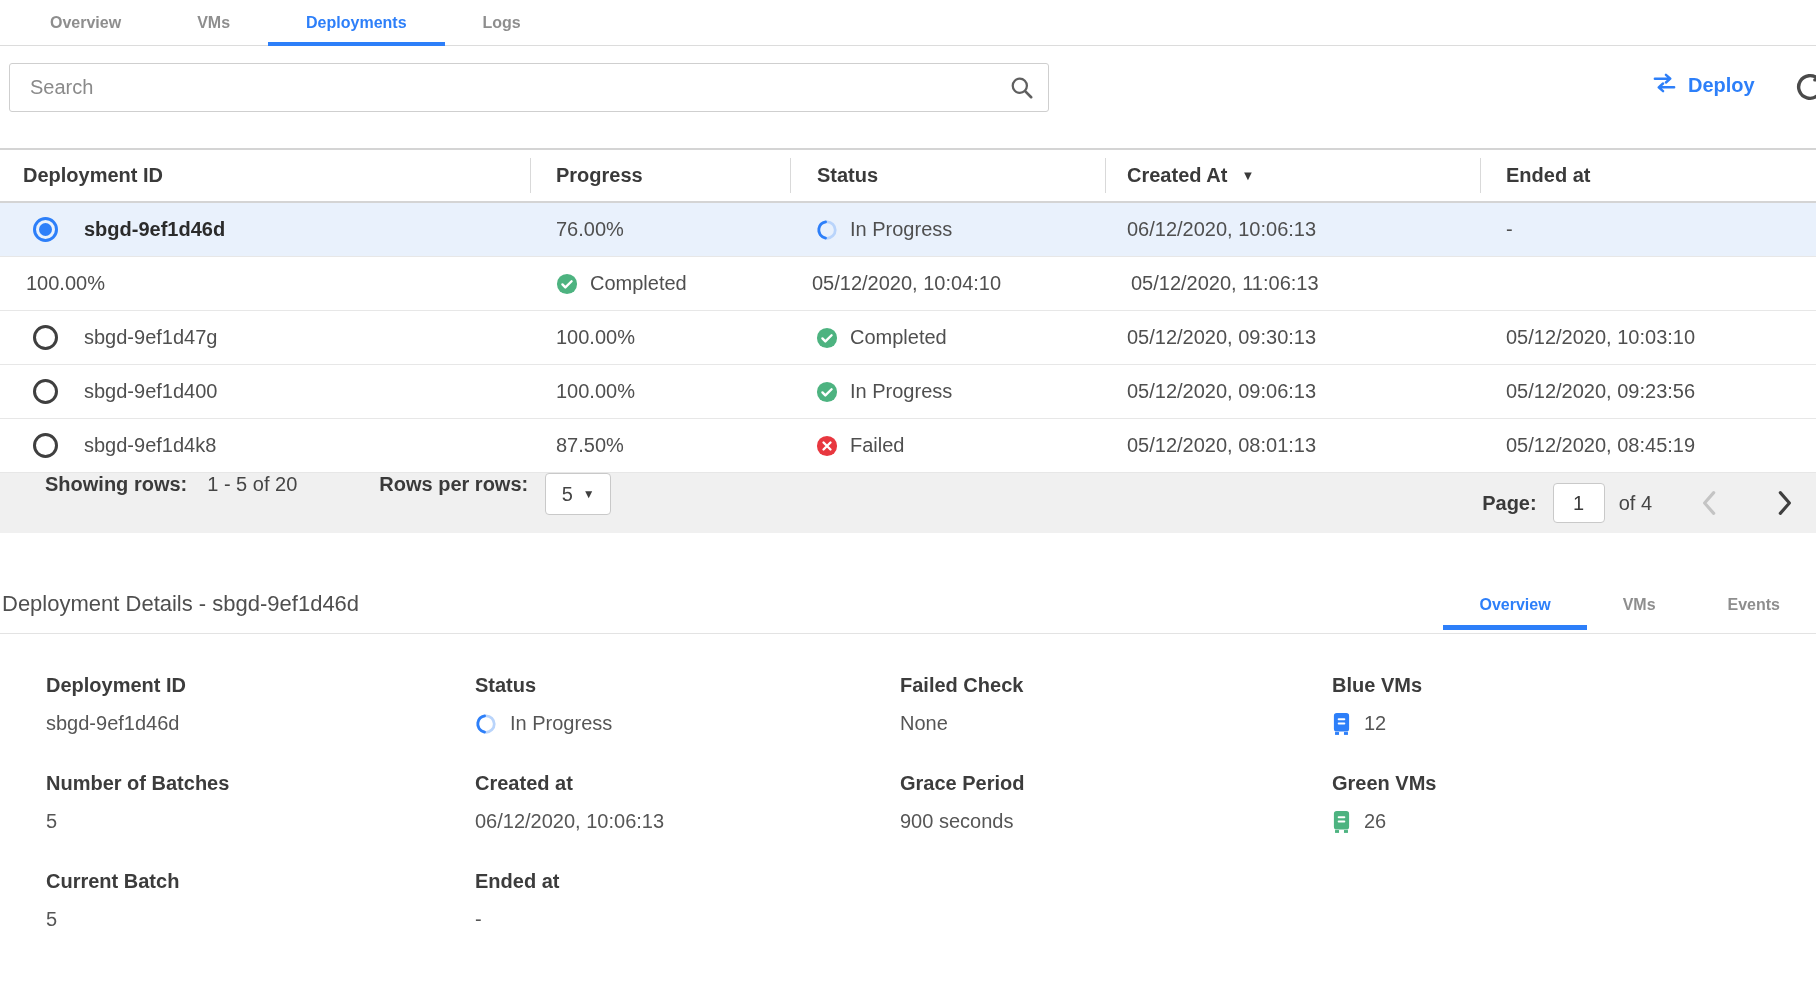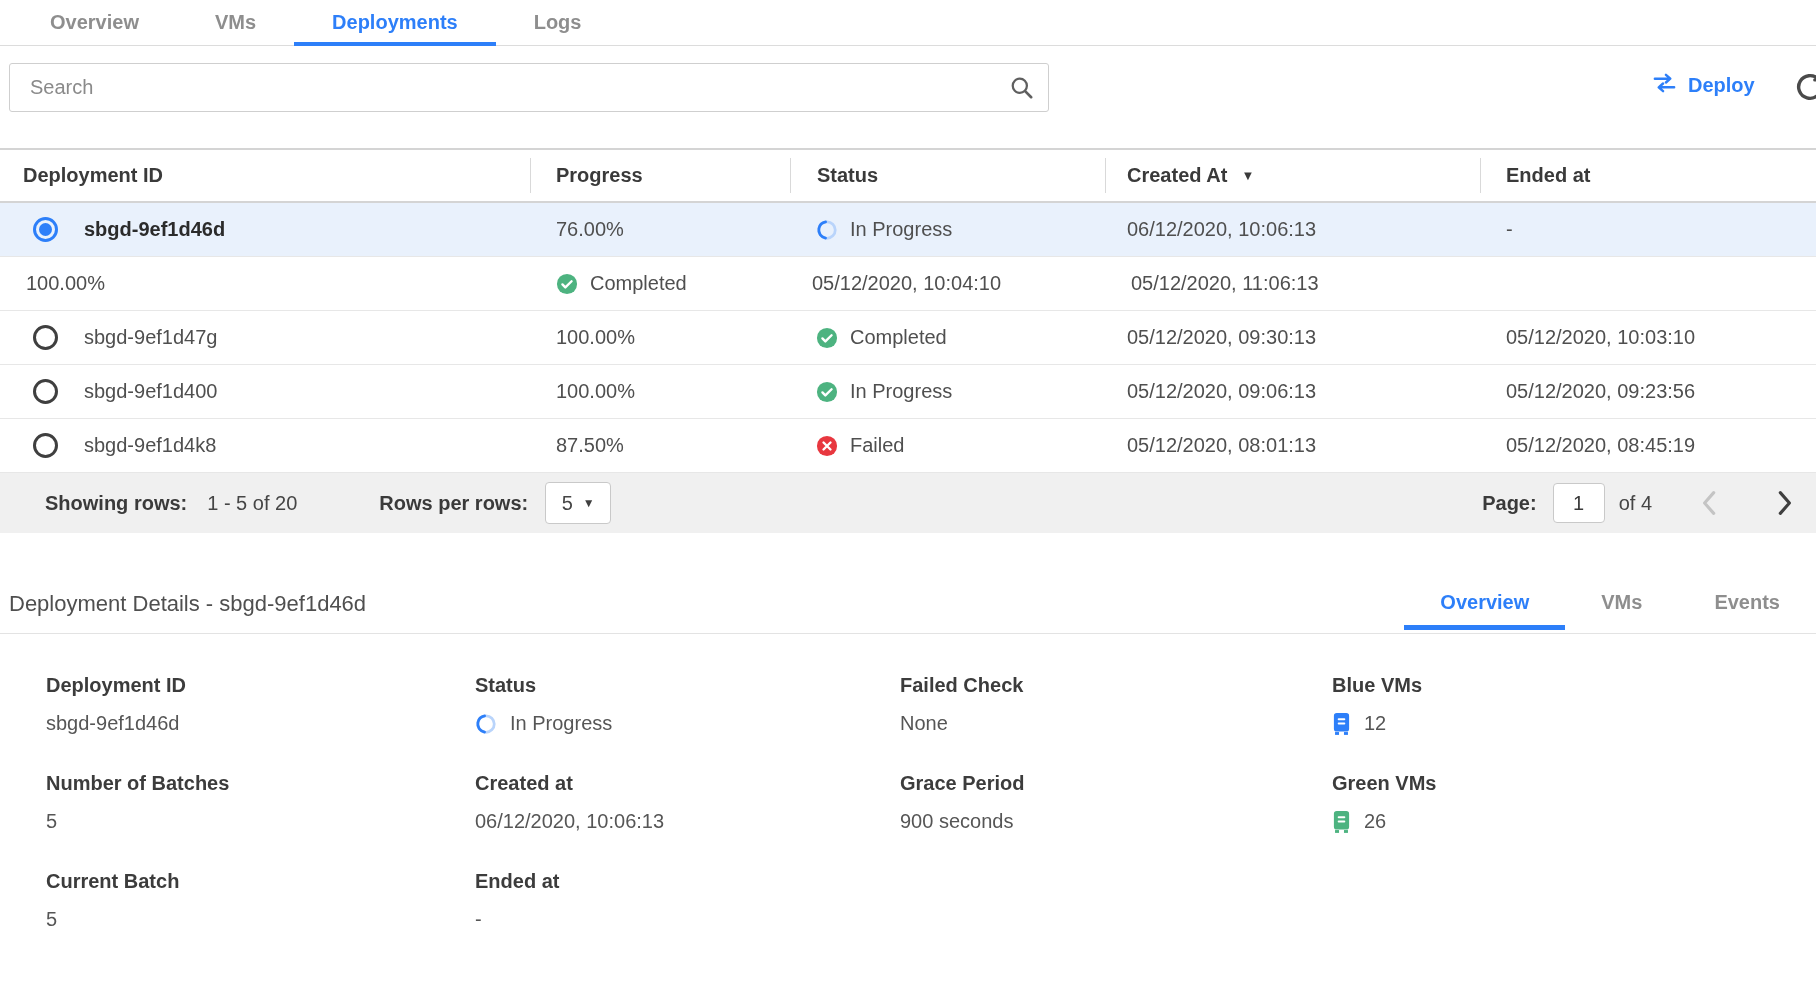--- a/index.html
+++ b/index.html
@@ -2,21 +2,21 @@
 <html><head>
 <meta charset="utf-8">
 <style>
   * { margin:0; padding:0; box-sizing:border-box; }
   html,body { width:1816px; height:992px; overflow:hidden; background:#fff;
     font-family:"Liberation Sans","DejaVu Sans",sans-serif; color:#4a4a4a; }
 
   
   .top-tabs { display:flex; height:46px; border-bottom:1px solid #dcdcdc; padding-left:12px; }
   .tab { position:relative; padding:0 38px; display:flex; align-items:center;
-    font-size:20px; font-weight:700; color:#8e8e8e; cursor:pointer; }
+    font-size:16px; font-weight:700; color:#8e8e8e; cursor:pointer; }
   .tab.active { color:#2d7ff9; }
   .tab.active::after { content:""; position:absolute; left:0; right:0; bottom:-1px;
     height:4px; background:#2d7ff9; }
 
   
   .toolbar { position:relative; height:49px; margin-top:17px; }
   .search-wrap { position:absolute; left:9px; top:0; width:1040px; height:49px; }
   .search-input { width:100%; height:100%; border:1px solid #cfcfcf; border-radius:3px;
     font-size:20px; padding:0 56px 0 20px; color:#555; outline:none;
     font-family:"Liberation Sans","DejaVu Sans",sans-serif; }
@@ -46,39 +46,39 @@
   .radio.checked { border-color:#2d7ff9; }
   .radio.checked::after { content:""; position:absolute; left:50%; top:50%; width:13px; height:13px;
     margin:-6.5px 0 0 -6.5px; border-radius:50%; background:#2d7ff9; }
   .trow.selected .id-text { font-weight:700; color:#2b2b2b; }
   .c-progress { padding-left:26px; }
   .c-status { display:flex; align-items:center; gap:12px; padding-left:26px; }
   .sicon { display:flex; flex:none; }
   .c-created { padding-left:22px; } .c-ended { padding-left:26px; }
 
   
-  .tfoot { height:60px; background:#f0f0f0; display:flex; align-items:center; font-size:20px; color:#454545; }
+  .tfoot { height:60px; background:#f0f0f0; display:flex; font-size:20px; color:#454545; }
   .bold { font-weight:700; color:#3a3a3a; }
   .showing-label { margin-left:45px; }
   .showing-value { margin-left:20px; }
   .rpp-label { margin-left:82px; }
   .rpp-select { margin-left:17px; width:66px; height:42px; background:#fff; border:1px solid #c9c9c9;
     border-radius:4px; display:flex; align-items:center; justify-content:center; gap:10px; cursor:pointer; }
   .rpp-caret { font-size:12px; color:#3f3f3f; }
   .page-group { margin-left:auto; display:flex; align-items:center; }
   .page-input { width:52px; height:40px; margin-left:16px; border:1px solid #c9c9c9; border-radius:4px;
     background:#fff; text-align:center; font-size:20px; color:#3a3a3a; outline:none;
     font-family:"Liberation Sans","DejaVu Sans",sans-serif; }
   .page-total { margin-left:14px; }
   .pg-btn { background:none; border:none; cursor:pointer; display:flex; align-items:center; }
   .pg-prev { margin-left:48px; } .pg-next { margin-left:60px; margin-right:22px; }
 
   
-  .details-head { display:flex; justify-content:space-between; align-items:flex-start;
-    border-bottom:1px solid #e3e3e3; margin-top:58px; padding-left:9px; }
+  .details-head { display:flex; justify-content:space-between; align-items:center;
+    border-bottom:1px solid #e3e3e3; margin-top:58px; padding-left:2px; }
   .details-title { font-size:22px; color:#4f4f4f; padding-bottom:16px; }
   .detail-tabs { display:flex; }
   .detail-tabs .tab { padding:0 36px 15px; }
   .detail-tabs .tab.active::after { height:5px; }
 
   .details-grid { display:grid; grid-template-columns:429px 425px 432px 1fr; padding:40px 0 0 46px; }
   .field { margin-bottom:37px; }
   .f-label { font-size:20px; font-weight:700; color:#3c3c3c; }
   .f-value { margin-top:15px; display:flex; align-items:center; gap:13px; font-size:20px; color:#565656; }
   .vm-blue { color:#2d7ff9; } .vm-green { color:#4db380; }

